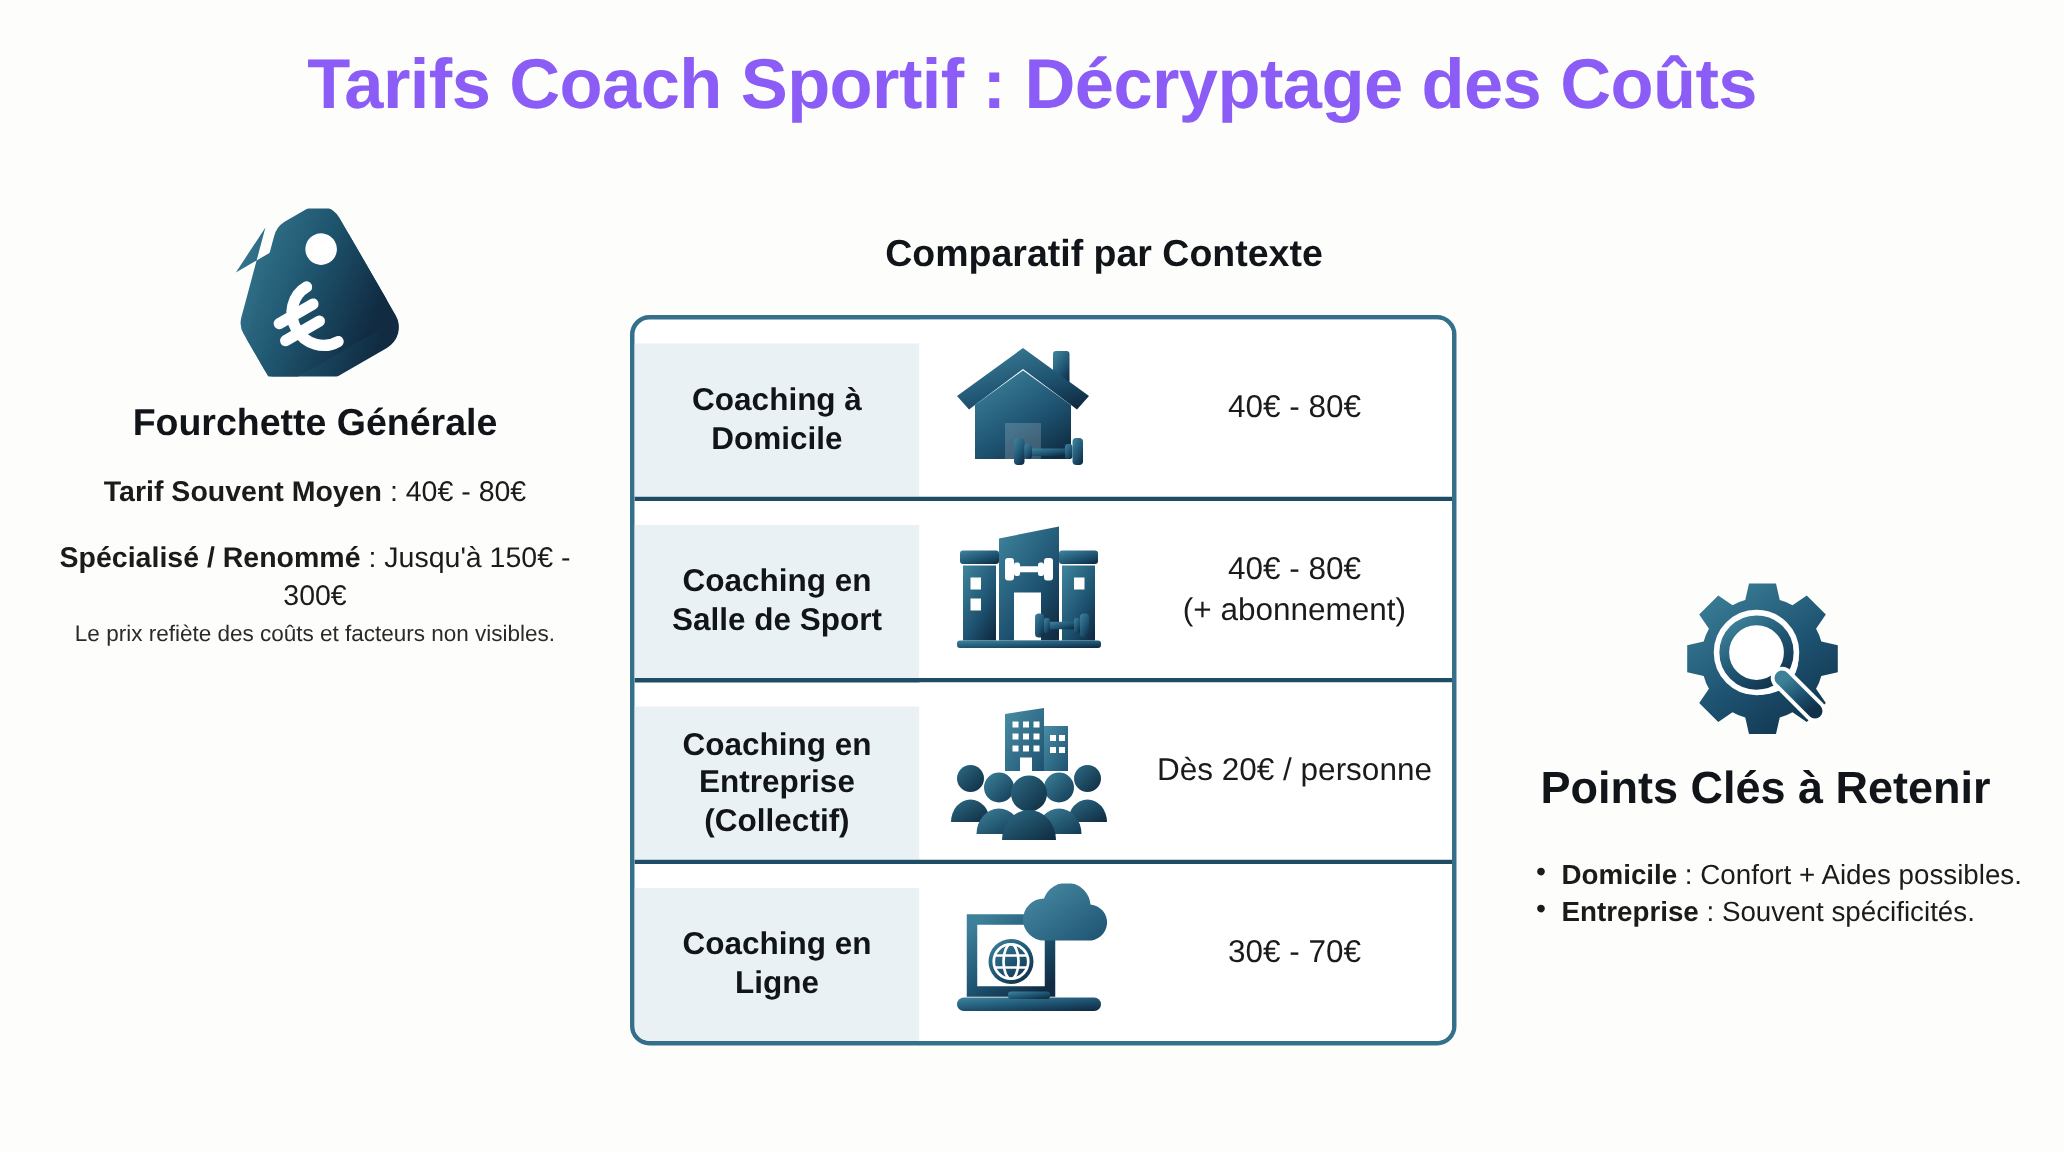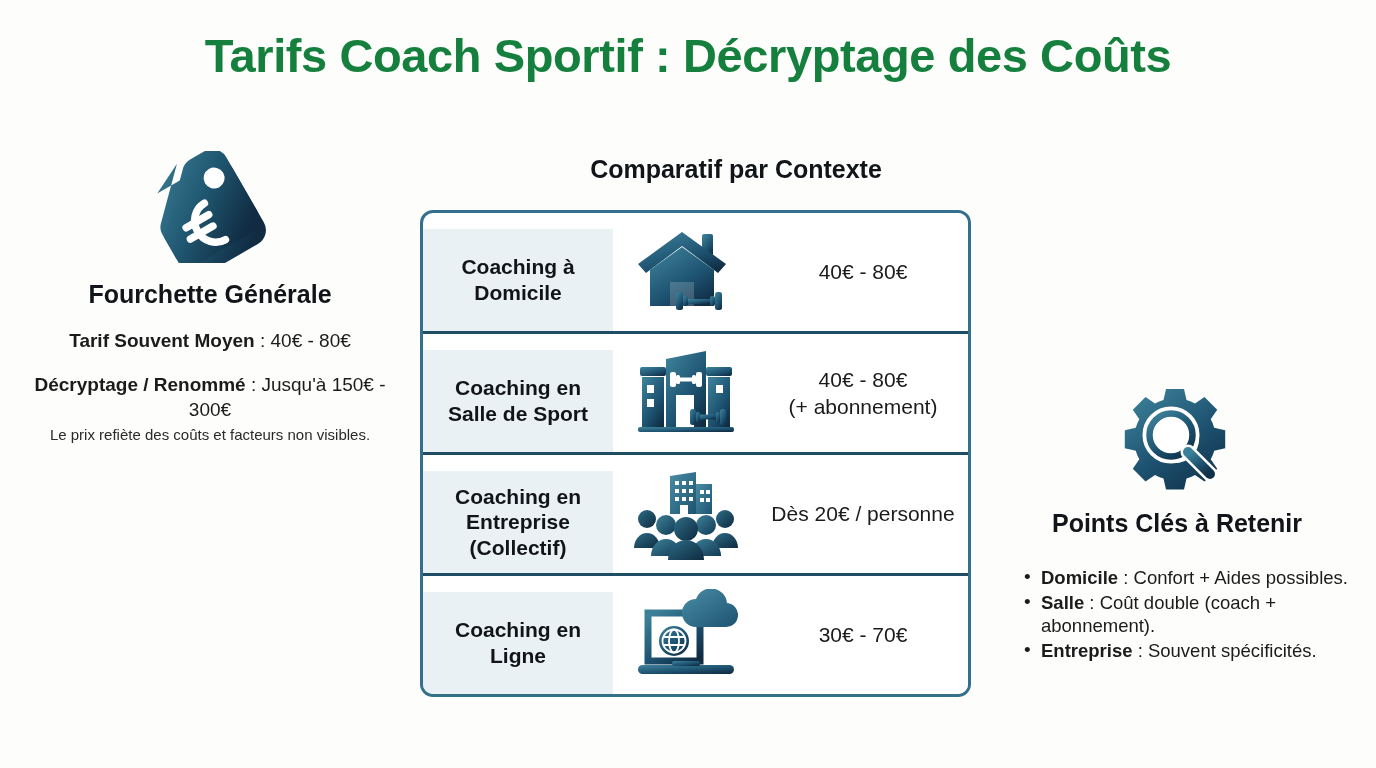--- a/index.html
+++ b/index.html
@@ -18,30 +18,30 @@
 
   
   .title {
     position: absolute;
     top: 30px;
     left: 0;
     width: 1376px;
     text-align: center;
     font-size: 47px;
     font-weight: bold;
-    color: #15803d;
+    color: #8b5cf6;
     letter-spacing: -0.4px;
     line-height: 1.1;
   }
 
   
   .left-panel {
     position: absolute;
     left: 18px;
-    top: 148px;
+    top: 136px;
     width: 384px;
     text-align: center;
   }
   .tag-icon-wrap {
     height: 118px;
     display: flex;
     align-items: center;
     justify-content: center;
   }
   .left-heading {
@@ -141,21 +141,21 @@
     width: 378px;
     text-align: center;
   }
   .gear-icon-wrap {
     height: 112px;
     display: flex;
     align-items: center;
     justify-content: center;
   }
   .right-heading {
-    font-size: 25px;
+    font-size: 30px;
     font-weight: bold;
     color: #111418;
     margin-top: 12px;
   }
   .bullet-list {
     margin: 28px 0 0 0;
     padding: 0 4px 0 36px;
     text-align: left;
     list-style: none;
   }
@@ -207,21 +207,21 @@
     </svg>
   </div>
 
   <div class="left-heading">Fourchette Générale</div>
 
   <div class="left-line">
     <b>Tarif Souvent Moyen</b><span> : </span><span>40€ - 80€</span>
   </div>
 
   <div class="left-line">
-    <b>Décryptage / Renommé</b><span> : </span><span>Jusqu'à 150€ - 300€</span>
+    <b>Spécialisé / Renommé</b><span> : </span><span>Jusqu'à 150€ - 300€</span>
   </div>
 
   <div class="left-note">Le prix refiète des coûts et facteurs non visibles.</div>
 </div>
 
 <div class="center-panel">
   <div class="center-heading">Comparatif par Contexte</div>
 
   <div class="comparison-table">
 
@@ -406,19 +406,16 @@
     </svg>
   </div>
 
   <div class="right-heading">Points Clés à Retenir</div>
 
   <ul class="bullet-list">
     <li>
       <b>Domicile</b><span> : </span><span>Confort + Aides possibles.</span>
     </li>
     <li>
-      <b>Salle</b><span> : </span><span>Coût double (coach + abonnement).</span>
-    </li>
-    <li>
       <b>Entreprise</b><span> : </span><span>Souvent spécificités.</span>
     </li>
   </ul>
 </div>
 
 </body></html>

